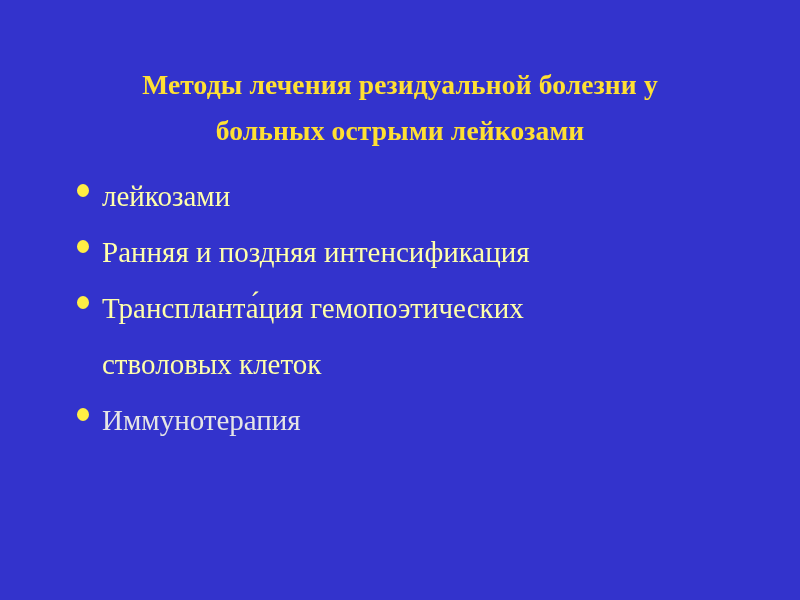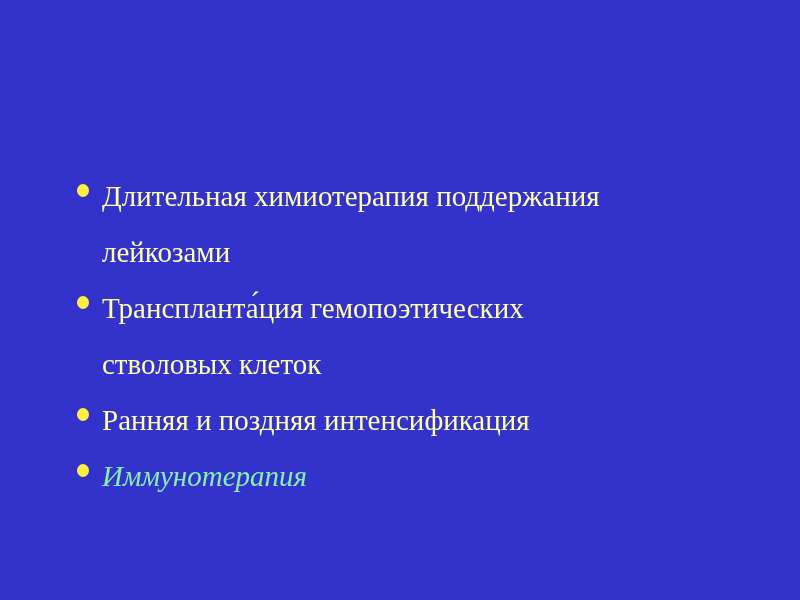--- a/index.html
+++ b/index.html
@@ -75,47 +75,50 @@
   .bullet-text .wrapline {
     display: block;
     white-space: nowrap;
   }
 </style>
 </head>
 <body>
 
 <div id="slide" style="background: rgb(51, 51, 204);">
 
+  <div id="title-block">
+    <span class="title-line" style="color: rgb(255, 224, 51);">Методы лечения резидуальной болезни у</span>
+    <span class="title-line" style="color: rgb(255, 224, 51);">больных острыми лейкозами</span>
+  </div>
 
   <div id="bullet-list">
 
     <div class="bullet-item" style="color: rgb(255, 255, 170);">
       <span class="bullet-marker" style="background: rgb(255, 238, 68);"></span>
       <span class="bullet-text">
-        <span class="wrapline">Длительная химиотерапия поддержания</span>
         <span class="wrapline">лейкозами</span>
+      </span>
+    </div>
+
+    <div class="bullet-item" style="color: rgb(255, 255, 170);">
+      <span class="bullet-marker" style="background: rgb(255, 238, 68);"></span>
+      <span class="bullet-text">
+        <span class="wrapline">Ранняя и поздняя интенсификация</span>
       </span>
     </div>
 
     <div class="bullet-item" style="color: rgb(255, 255, 170);">
       <span class="bullet-marker" style="background: rgb(255, 238, 68);"></span>
       <span class="bullet-text">
         <span class="wrapline">Транспланта́ция гемопоэтических</span>
         <span class="wrapline">стволовых клеток</span>
       </span>
     </div>
 
-    <div class="bullet-item" style="color: rgb(255, 255, 170);">
-      <span class="bullet-marker" style="background: rgb(255, 238, 68);"></span>
-      <span class="bullet-text">
-        <span class="wrapline">Ранняя и поздняя интенсификация</span>
-      </span>
-    </div>
-
-    <div class="bullet-item" style="color: #86efac; font-style: italic;">
+    <div class="bullet-item" style="color: #e5e5e5;">
       <span class="bullet-marker" style="background: rgb(255, 238, 68);"></span>
       <span class="bullet-text">
         <span class="wrapline">Иммунотерапия</span>
       </span>
     </div>
 
   </div>
 </div>
 
 </body></html>

